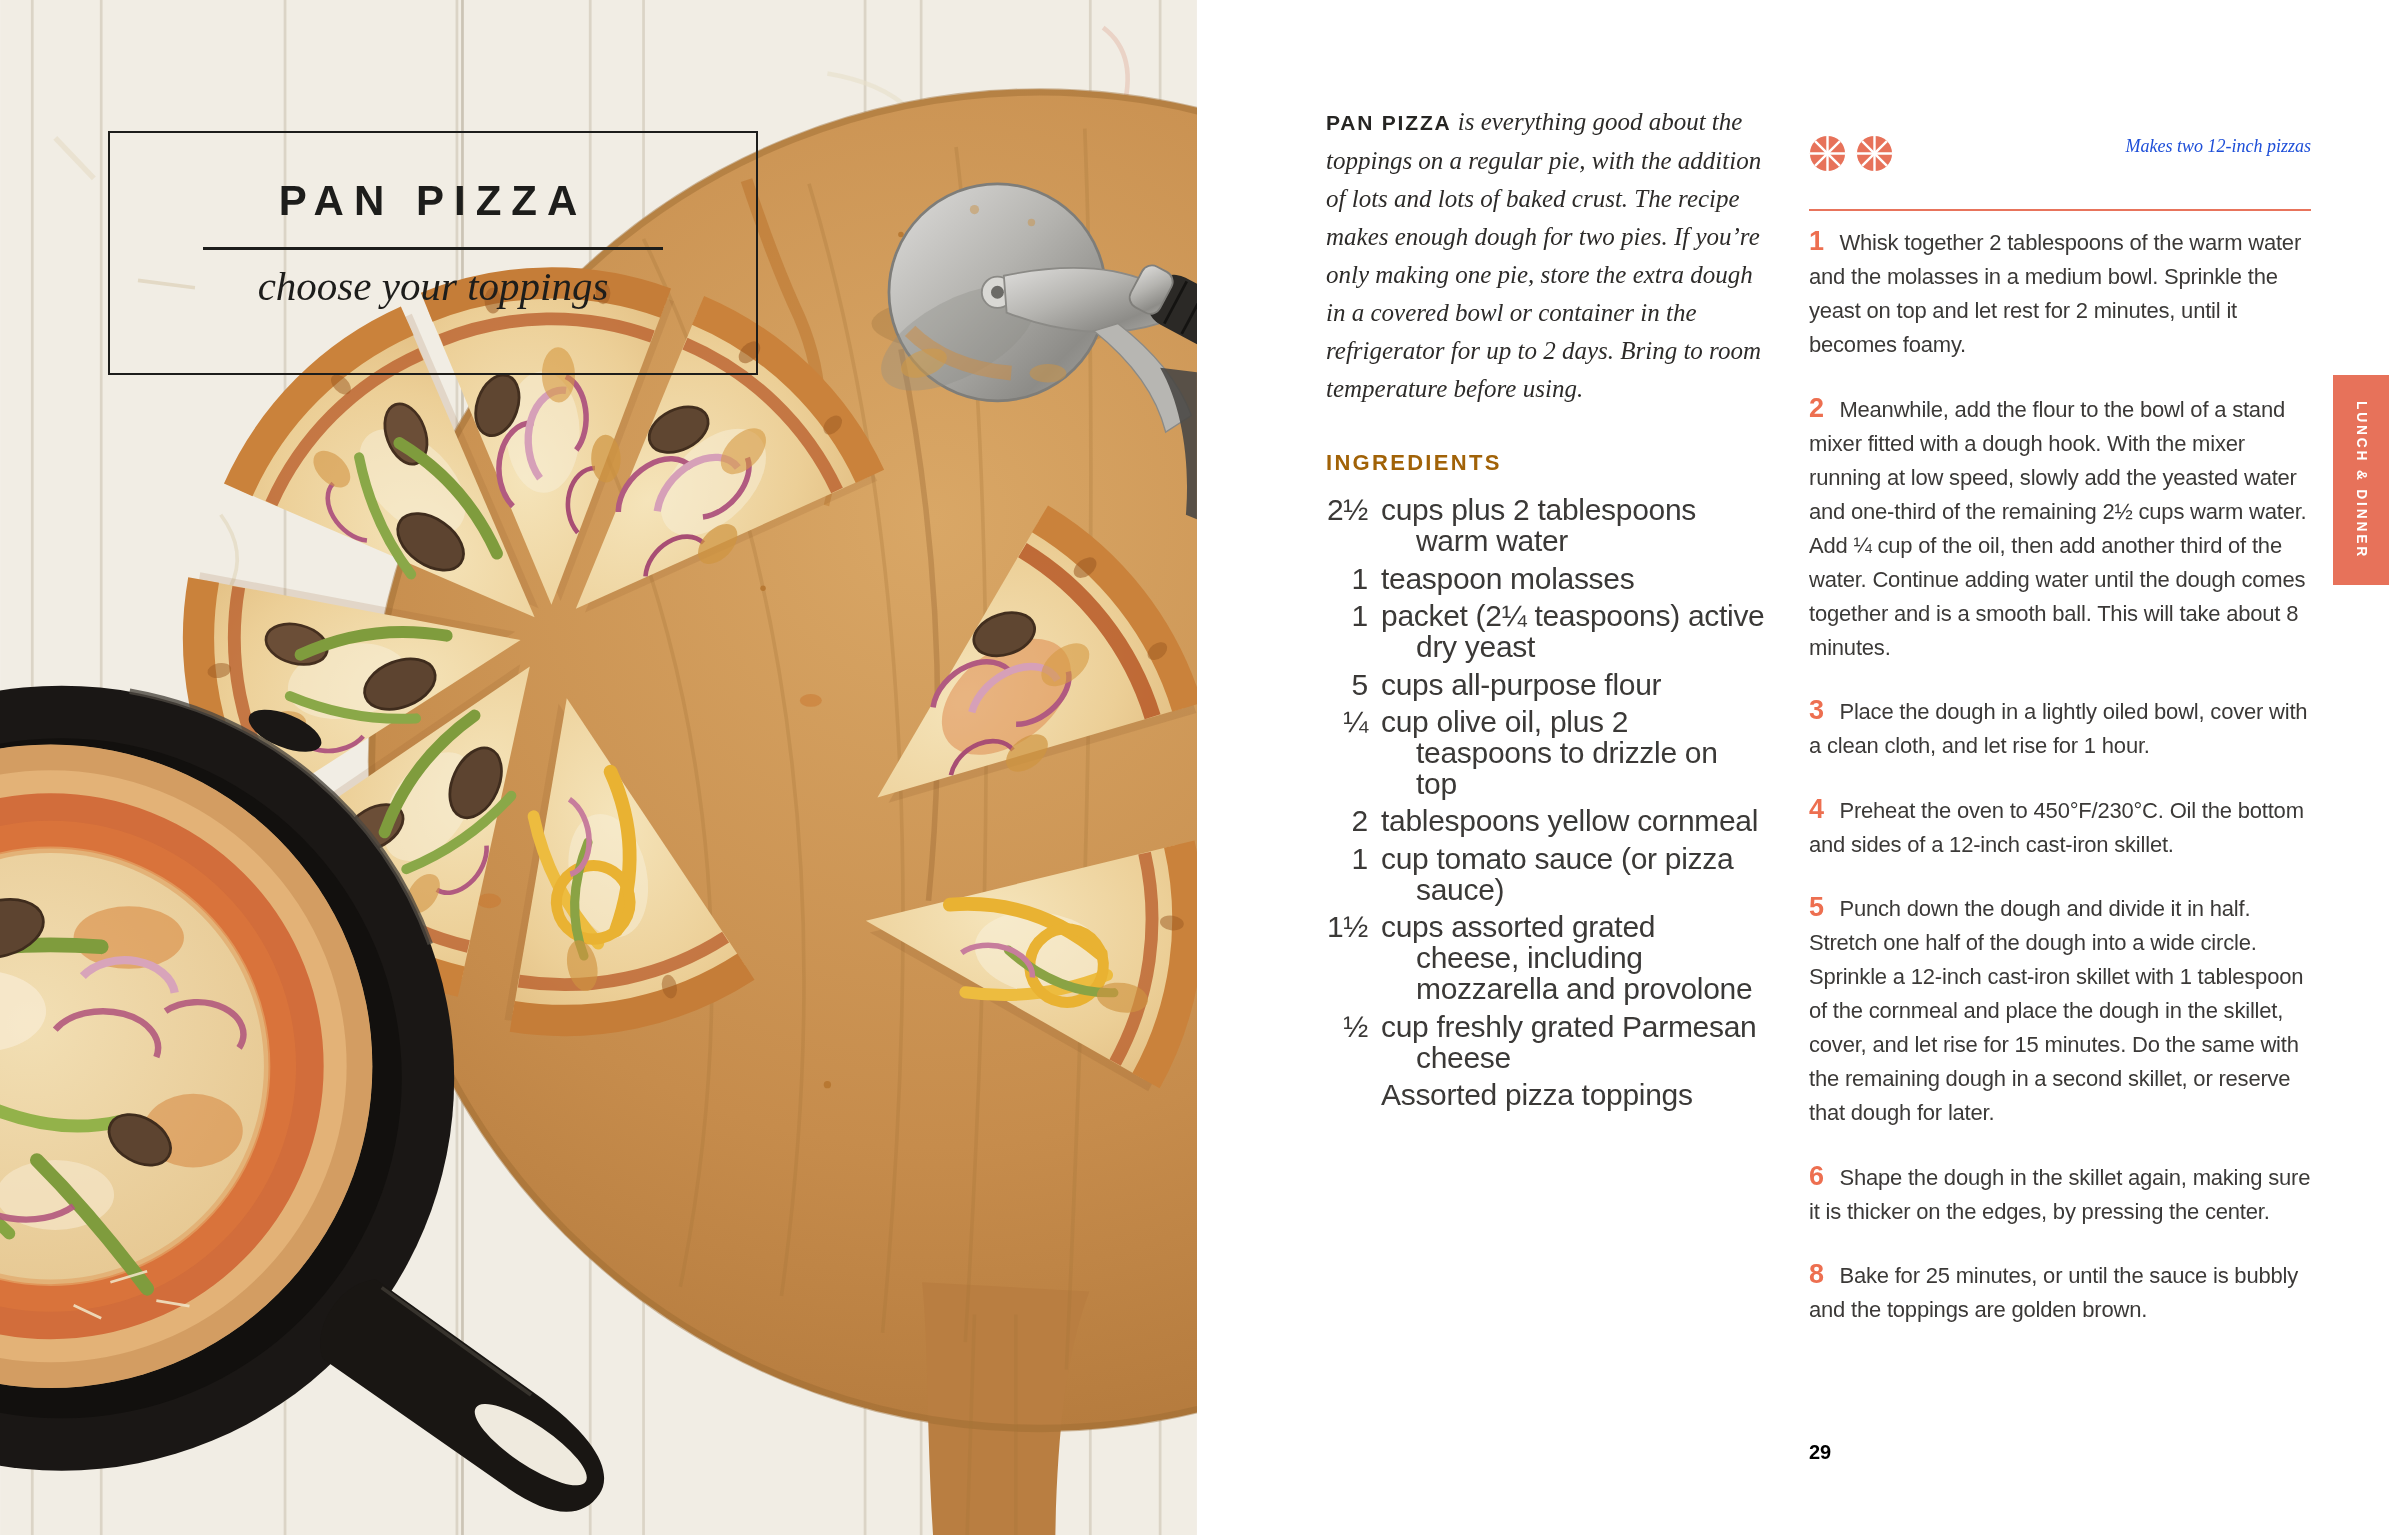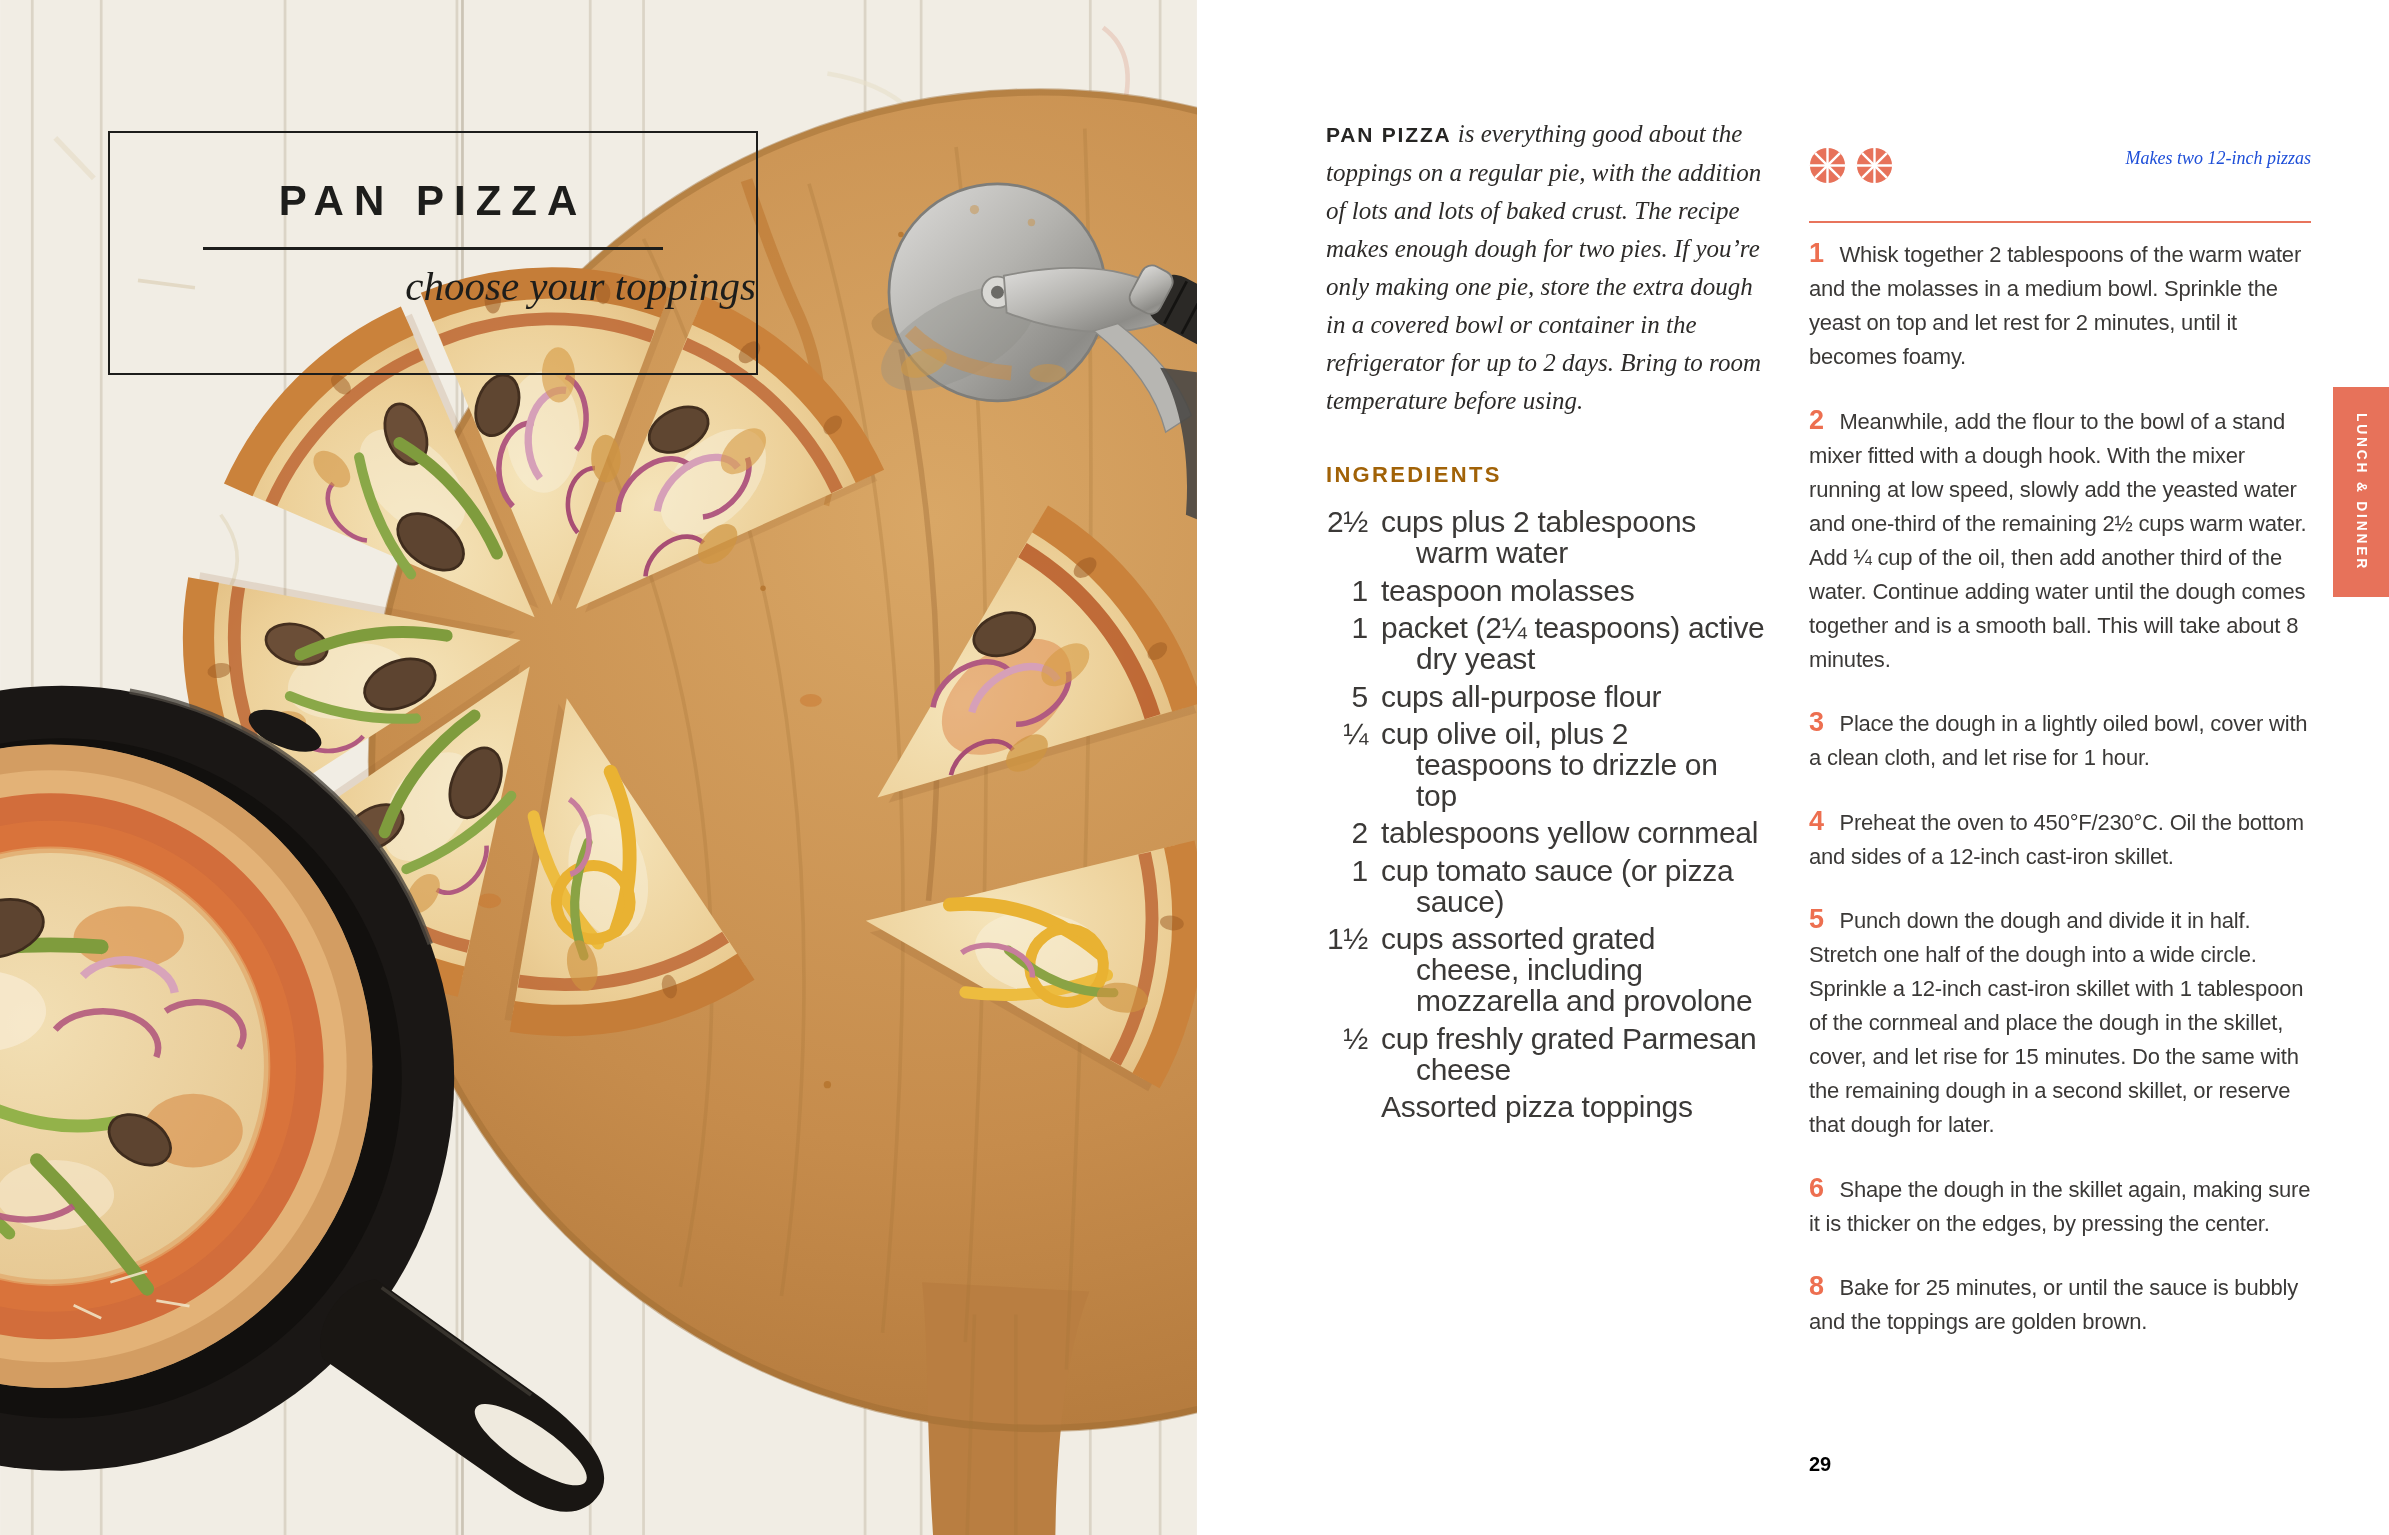--- a/index.html
+++ b/index.html
@@ -8,23 +8,23 @@
   
   .photo{position:absolute;left:0;top:0;width:1197px;height:1536px;margin:0;}
   .photo svg{display:block;width:1197px;height:1536px;}
   .title-box{position:absolute;left:108px;top:131px;width:650px;height:244px;
     border:2.8px solid #1d1d1b;box-sizing:border-box;text-align:center;
     padding-top:44px;}
   .title-box h1{margin:0;font-family:"Liberation Sans",sans-serif;font-weight:600;
     font-size:42px;letter-spacing:10px;color:#1d1d1b;}
   .title-rule{width:460px;height:2.8px;background:#1d1d1b;margin:22px auto 16.5px auto;}
   .title-box .subtitle{margin:0;font-family:"Liberation Serif",serif;font-style:italic;
-    font-size:41px;color:#1d1d1b;line-height:1;text-align:right;}
+    font-size:41px;color:#1d1d1b;line-height:1;}
   
-  .page-right{position:absolute;left:1197px;top:12px;width:1193px;height:1228px;background:#ffffff;}
+  .page-right{position:absolute;left:1197px;top:0;width:1193px;height:1228px;background:#ffffff;}
   .col-left{position:absolute;left:129px;top:103px;width:439px;}
   .intro{margin:0;font-family:"Liberation Serif",serif;font-style:italic;
     font-size:25px;line-height:38px;color:#2d2b29;}
   .intro .lead{font-family:"Liberation Sans",sans-serif;font-style:normal;font-weight:700;
     font-size:21px;letter-spacing:1.8px;color:#262523;}
   .ing-header{margin:42px 0 0 0;font-size:22px;font-weight:700;letter-spacing:2.3px;
     color:#a16207;}
   .ingredients{list-style:none;margin:18.4px 0 0 0;padding:0;}
   .ingredients li{display:grid;grid-template-columns:42px 1fr;column-gap:13px;
     margin-bottom:6.4px;font-size:30px;line-height:31px;letter-spacing:-0.3px;color:#3b3937;}

